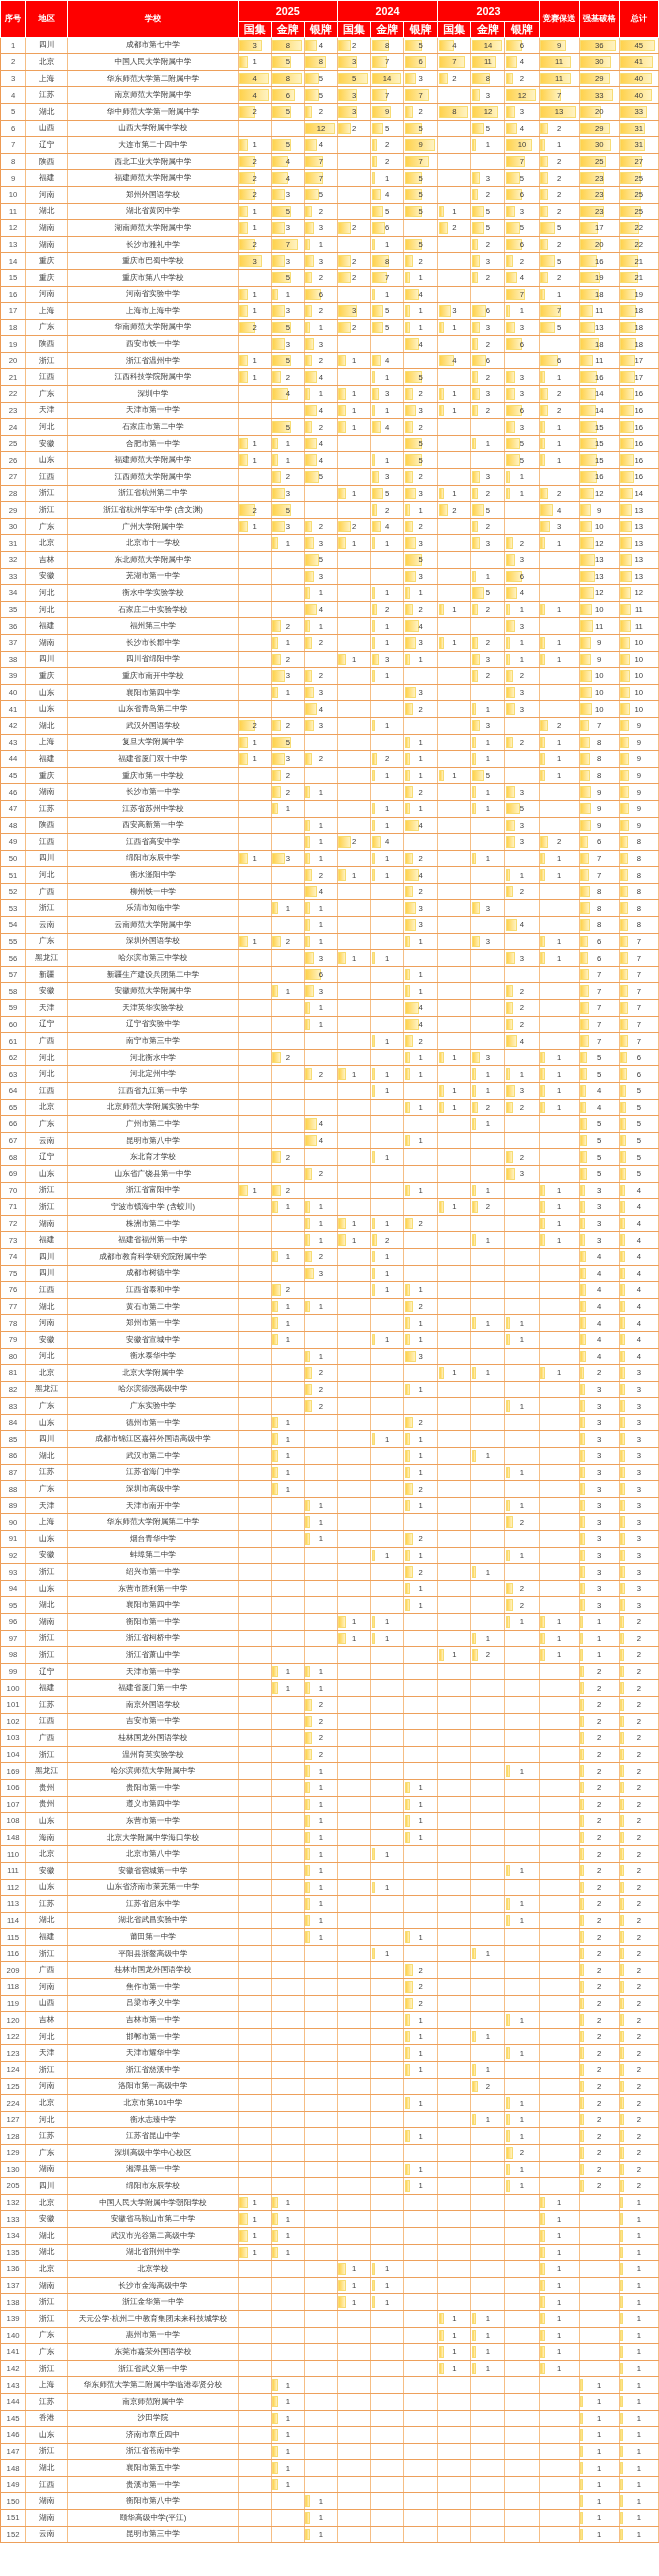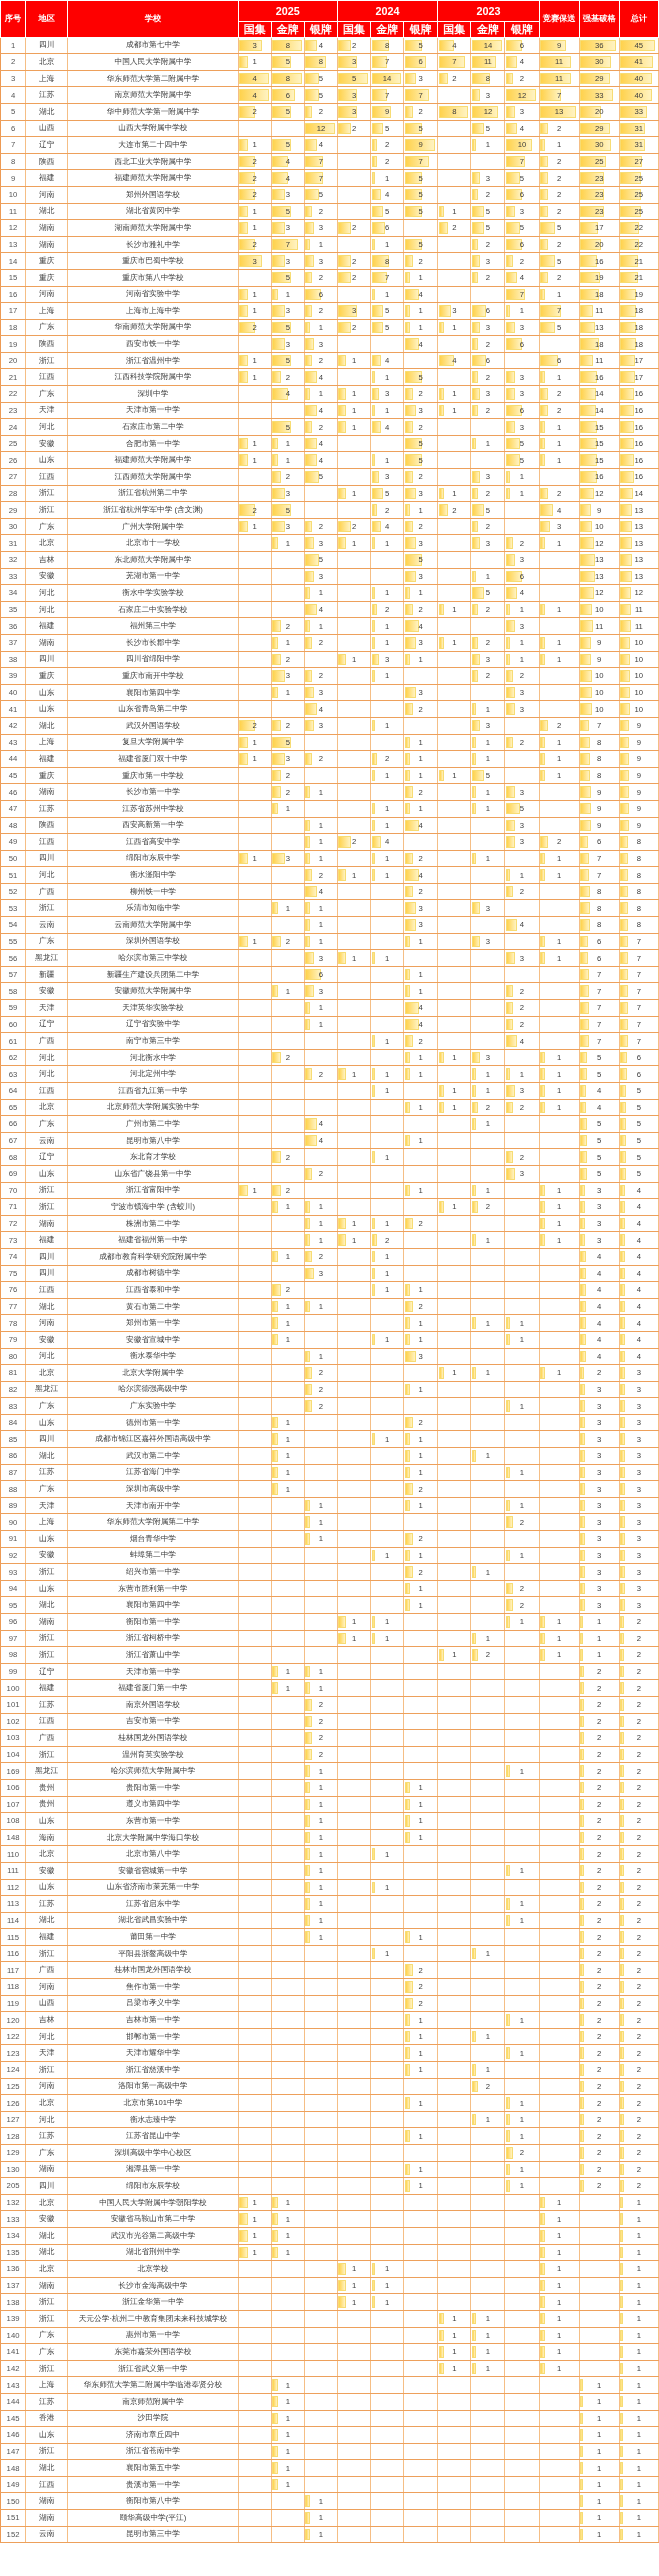--- a/index.html
+++ b/index.html
@@ -2035,21 +2035,21 @@
           <td><span class="bar" style="width: 12.1429%;"></span><span class="val">1</span></td>
           <td></td>
           <td></td>
           <td><span class="bar" style="width: 12.1429%;"></span><span class="val">1</span></td>
           <td></td>
           <td></td>
           <td><span class="bar" style="width: 10.7778%;"></span><span class="val">2</span></td>
           <td><span class="bar" style="width: 9.82222%;"></span><span class="val">2</span></td>
         </tr>
         <tr>
-          <td class="serial">117</td>
+          <td class="serial">209</td>
           <td class="region">广西</td>
           <td class="school">桂林市国龙外国语学校</td>
           <td></td>
           <td></td>
           <td></td>
           <td></td>
           <td></td>
           <td><span class="bar" style="width: 25.1111%;"></span><span class="val">2</span></td>
           <td></td>
           <td></td>
@@ -2171,21 +2171,21 @@
           <td></td>
           <td></td>
           <td></td>
           <td><span class="bar" style="width: 18.2857%;"></span><span class="val">2</span></td>
           <td></td>
           <td></td>
           <td><span class="bar" style="width: 10.7778%;"></span><span class="val">2</span></td>
           <td><span class="bar" style="width: 9.82222%;"></span><span class="val">2</span></td>
         </tr>
         <tr>
-          <td class="serial">126</td>
+          <td class="serial">224</td>
           <td class="region">北京</td>
           <td class="school">北京市第101中学</td>
           <td></td>
           <td></td>
           <td></td>
           <td></td>
           <td></td>
           <td><span class="bar" style="width: 15.5556%;"></span><span class="val">1</span></td>
           <td></td>
           <td></td>

